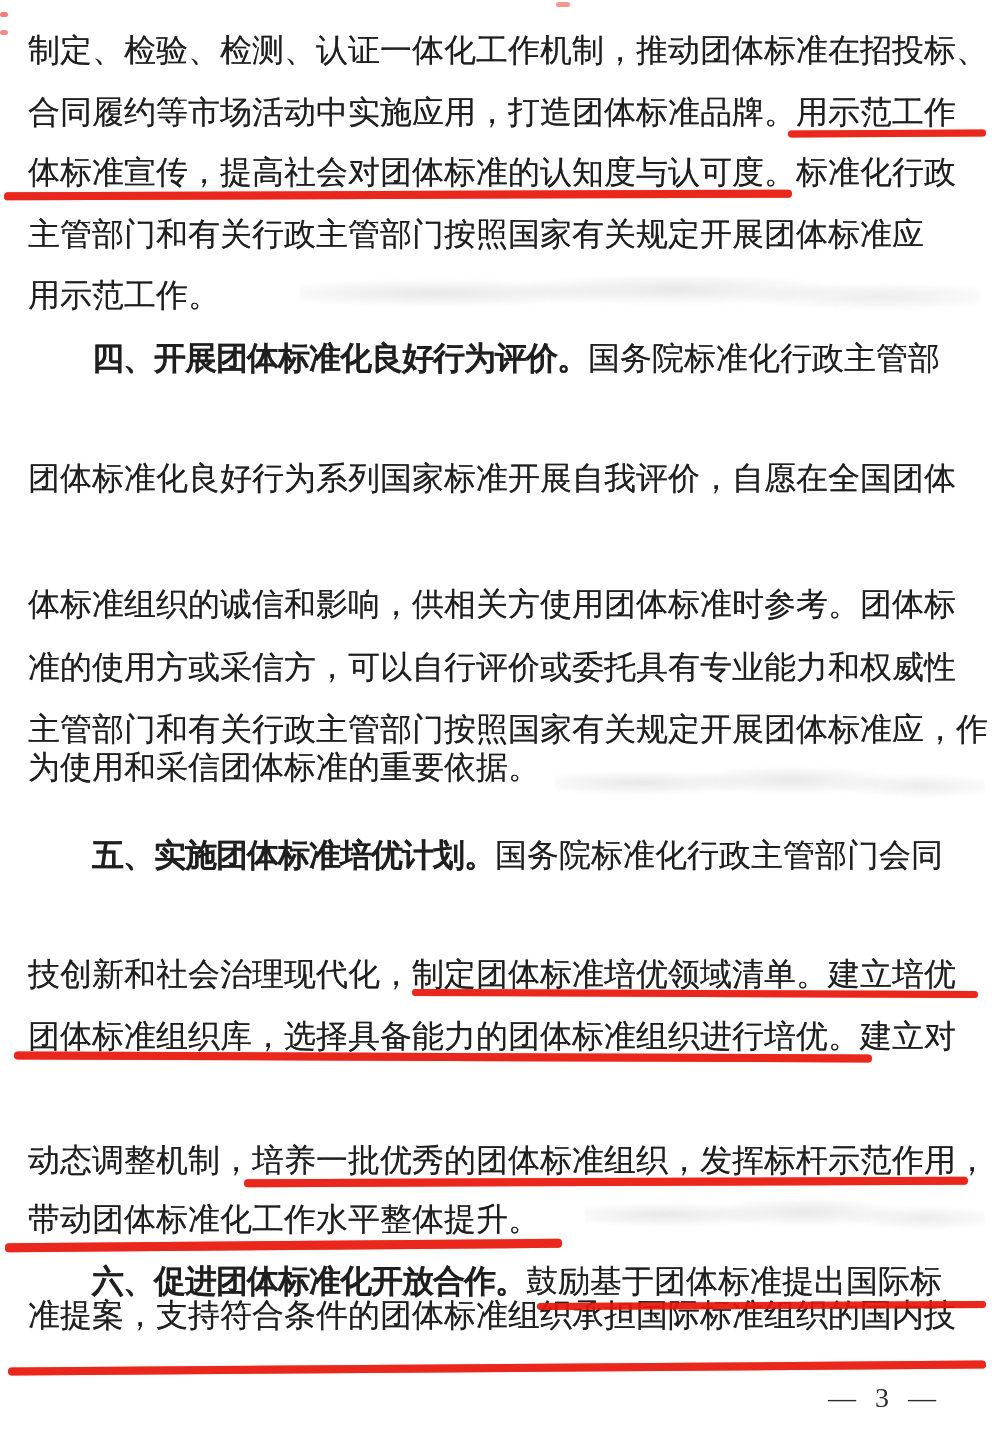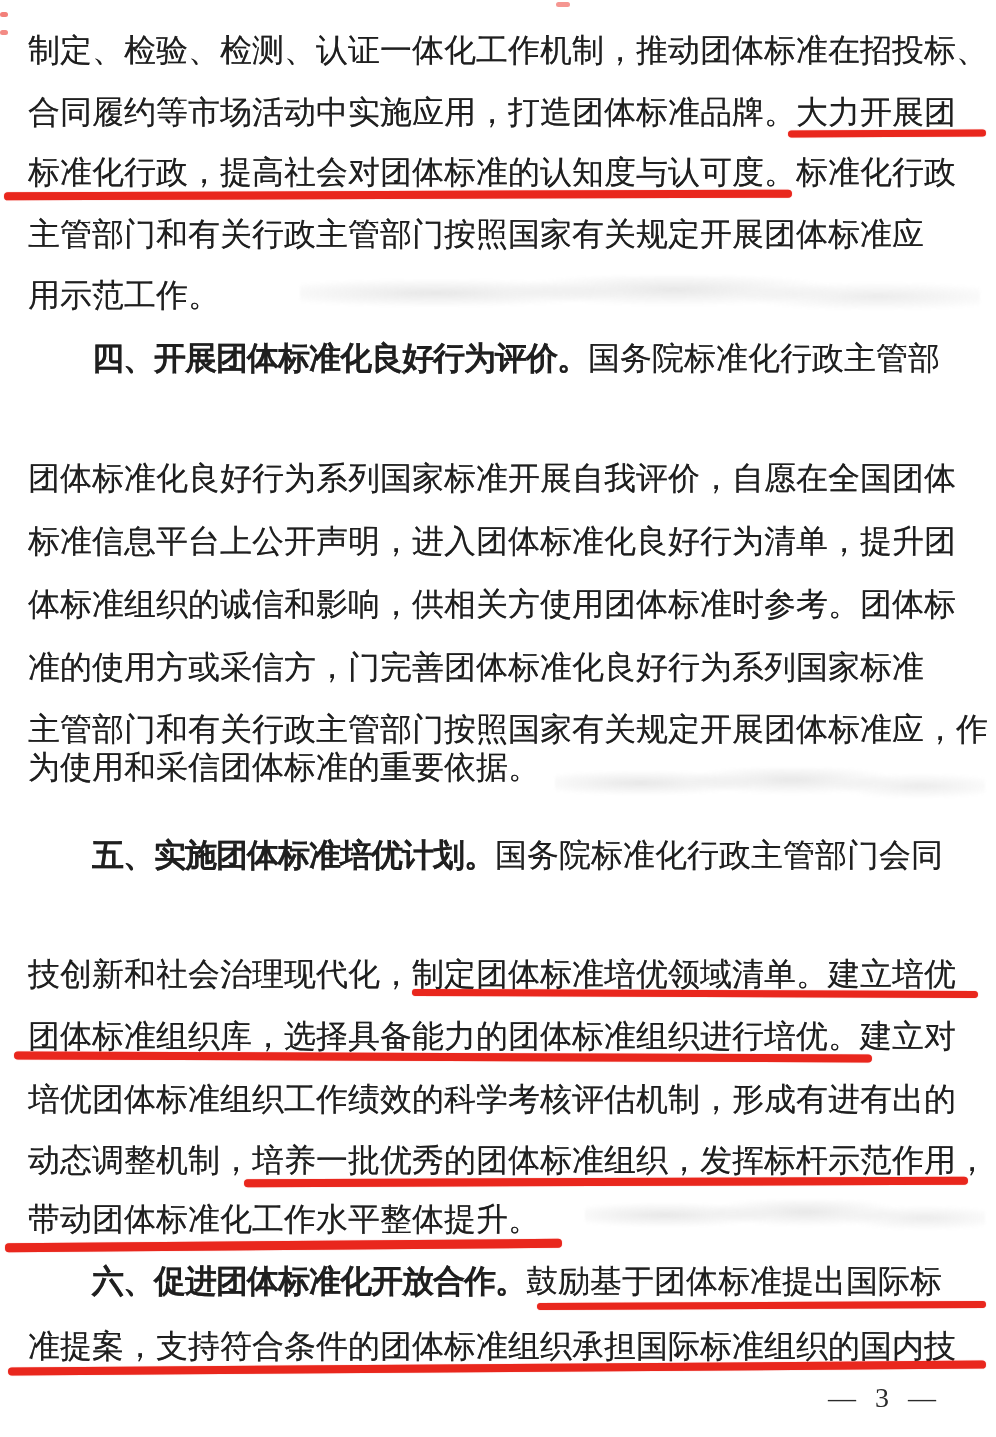--- a/index.html
+++ b/index.html
@@ -50,42 +50,40 @@
     letter-spacing:6px;
     white-space:nowrap;
   }
 </style>
 </head>
 <body>
 
 <div class="page">
 
   <div class="line" style="top:33px"><span>制定、检验、检测、认证一体化工作机制，推动团体标准在招投标、</span></div>
-  <div class="line" style="top:95px"><span>合同履约等市场活动中实施应用，打造团体标准品牌。</span><span>大力开展团</span></div>
-  <div class="line" style="top:155px"><span>标准化行政，提高社会对团体标准的认知度与认可度。</span><span>标准化行政</span></div>
+  <div class="line" style="top:95px"><span>合同履约等市场活动中实施应用，打造团体标准品牌。</span><span>用示范工作</span></div>
+  <div class="line" style="top:155px"><span>体标准宣传，提高社会对团体标准的认知度与认可度。</span><span>标准化行政</span></div>
   <div class="line" style="top:217px"><span>主管部门和有关行政主管部门按照国家有关规定开展团体标准应</span></div>
   <div class="line" style="top:278px"><span>用示范工作。</span></div>
 
   <div class="line indent" style="top:341px"><span class="hd">四、开展团体标准化良好行为评价。</span><span>国务院标准化行政主管部</span></div>
   <div class="line" style="top:461px"><span>团体标准化良好行为系列国家标准开展自我评价，自愿在全国团体</span></div>
-  <div class="line" style="top:524px"><span>标准信息平台上公开声明，进入团体标准化良好行为清单，提升团</span></div>
   <div class="line" style="top:587px"><span>体标准组织的诚信和影响，供相关方使用团体标准时参考。团体标</span></div>
-  <div class="line" style="top:650px"><span>准的使用方或采信方，门完善团体标准化良好行为系列国家标准</span></div>
+  <div class="line" style="top:650px"><span>准的使用方或采信方，可以自行评价或委托具有专业能力和权威性</span></div>
   <div class="line" style="top:712px"><span>主管部门和有关行政主管部门按照国家有关规定开展团体标准应，作</span></div>
   <div class="line" style="top:750px"><span>为使用和采信团体标准的重要依据。</span></div>
 
   <div class="line indent" style="top:838px"><span class="hd">五、实施团体标准培优计划。</span><span>国务院标准化行政主管部门会同</span></div>
   <div class="line" style="top:957px"><span>技创新和社会治理现代化，</span><span>制定团体标准培优领域清单。建立培优</span></div>
   <div class="line" style="top:1019px"><span>团体标准组织库，选择具备能力的团体标准组织进行培优。</span><span>建立对</span></div>
-  <div class="line" style="top:1082px"><span>培优团体标准组织工作绩效的科学考核评估机制，形成有进有出的</span></div>
   <div class="line" style="top:1143px"><span>动态调整机制，</span><span>培养一批优秀的团体标准组织，发挥标杆示范作用，</span></div>
   <div class="line" style="top:1202px"><span>带动团体标准化工作水平整体提升。</span></div>
 
   <div class="line indent" style="top:1264px"><span class="hd">六、促进团体标准化开放合作。</span><span>鼓励基于团体标准提出国际标</span></div>
-  <div class="line" style="top:1329px"><span>准提案，支持符合条件的团体标准组织承担国际标准组织的国内技</span></div>
+  <div class="line" style="top:1298px"><span>准提案，支持符合条件的团体标准组织承担国际标准组织的国内技</span></div>
 
   <div class="redline" style="left:788px;top:130px;width:198px;height:7px;transform:rotate(-0.25deg);"></div>
   <div class="redline" style="left:4px;top:191px;width:788px;height:8px;transform:rotate(-0.2deg);"></div>
   <div class="redline" style="left:412px;top:990px;width:566px;height:7px;transform:rotate(0.2deg);"></div>
   <div class="redline" style="left:14px;top:1053px;width:858px;height:8px;transform:rotate(0.2deg);"></div>
   <div class="redline" style="left:244px;top:1178px;width:724px;height:8px;transform:rotate(-0.2deg);"></div>
   <div class="redline" style="left:5px;top:1241px;width:557px;height:9px;transform:rotate(-0.45deg);"></div>
   <div class="redline" style="left:537px;top:1302px;width:449px;height:7px;transform:rotate(-0.25deg);"></div>
   <div class="redline" style="left:8px;top:1364px;width:978px;height:8px;transform:rotate(-0.4deg);"></div>
 

